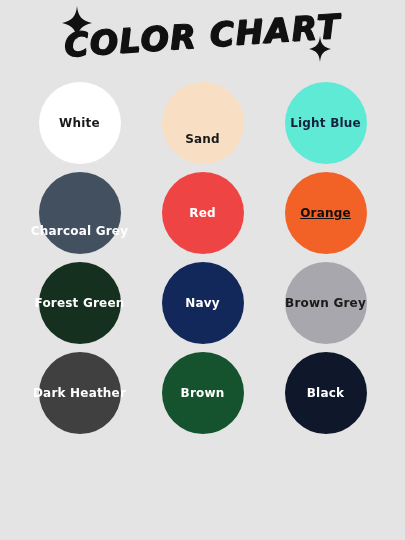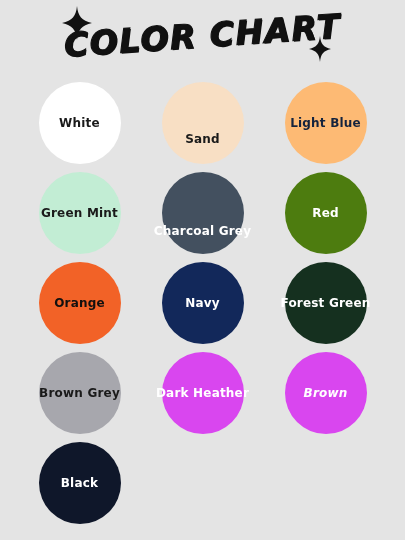--- a/index.html
+++ b/index.html
@@ -114,48 +114,45 @@
 
   </div>
 
   <div id="swatch-grid">
       <div class="swatch" style="background: rgb(255, 255, 255);">
         <span class="swatch-label" style="color: rgb(26, 26, 26);">White</span>
       </div>
       <div class="swatch" style="background: rgb(248, 223, 196);">
         <span class="swatch-label" style="color: rgb(26, 26, 26); margin-top: 32px;">Sand</span>
       </div>
-      <div class="swatch" style="background: #fdba74;">
+      <div class="swatch" style="background: #5eead4;">
         <span class="swatch-label" style="color: rgb(20, 35, 61);">Light Blue</span>
-      </div>
-      <div class="swatch" style="background: rgb(194, 237, 212);">
-        <span class="swatch-label" style="color: rgb(26, 26, 26);">Green Mint</span>
       </div>
       <div class="swatch" style="background: rgb(67, 80, 95);">
         <span class="swatch-label" style="color: rgb(255, 255, 255); margin-top: 36px;">Charcoal Grey</span>
       </div>
-      <div class="swatch" style="background: #4d7c0f; text-align: right;">
+      <div class="swatch" style="background: #ef4444; text-align: right;">
         <span class="swatch-label" style="color: rgb(255, 255, 255);">Red</span>
       </div>
       <div class="swatch" style="background: rgb(242, 98, 39);">
-        <span class="swatch-label" style="color: rgb(18, 16, 15);">Orange</span>
+        <span class="swatch-label" style="color: rgb(18, 16, 15); text-decoration: underline;">Orange</span>
+      </div>
+      <div class="swatch" style="background: rgb(21, 48, 31);">
+        <span class="swatch-label" style="color: rgb(255, 255, 255);">Forest Green</span>
       </div>
       <div class="swatch" style="background: rgb(18, 40, 90);">
         <span class="swatch-label" style="color: rgb(255, 255, 255);">Navy</span>
       </div>
-      <div class="swatch" style="background: rgb(21, 48, 31);">
-        <span class="swatch-label" style="color: rgb(255, 255, 255);">Forest Green</span>
-      </div>
       <div class="swatch" style="background: rgb(167, 167, 173);">
         <span class="swatch-label" style="color: rgb(26, 26, 26);">Brown Grey</span>
       </div>
-      <div class="swatch" style="background: #d946ef;">
+      <div class="swatch" style="background: #404040;">
         <span class="swatch-label" style="color: rgb(255, 255, 255);">Dark Heather</span>
       </div>
-      <div class="swatch" style="background: #d946ef; font-style: italic;">
+      <div class="swatch" style="background: #14532d;">
         <span class="swatch-label" style="color: rgb(255, 255, 255);">Brown</span>
       </div>
       <div class="swatch" style="background: #0f172a;">
         <span class="swatch-label" style="color: rgb(255, 255, 255);">Black</span>
       </div>
     </div>
 
 </div>
 
 </body></html>

